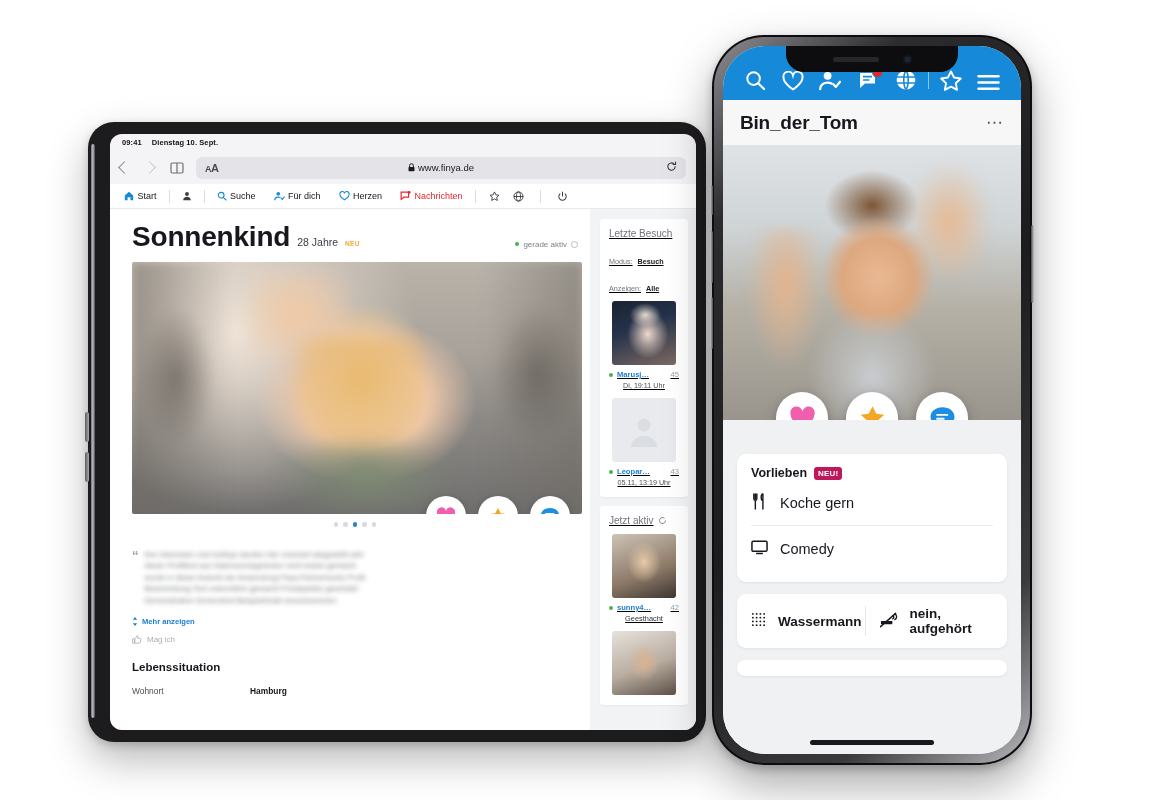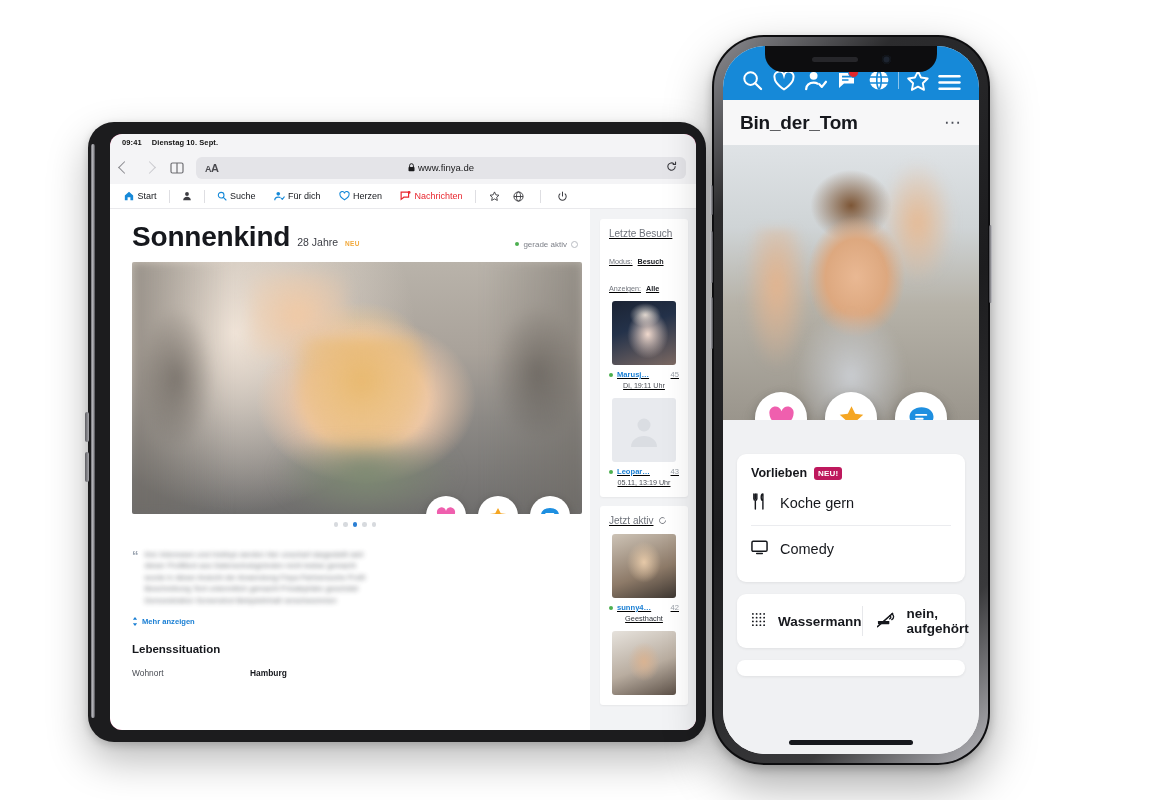--- a/index.html
+++ b/index.html
@@ -152,21 +152,21 @@
     background:radial-gradient(ellipse 40% 48% at 50% 50%, #e8c4a4 0%, rgba(232,196,164,0) 72%); }
   .ph4{ background:linear-gradient(160deg,#cdc3b6 0%,#8d7a68 60%,#3d3631 100%); }
   .ph4::after{ content:""; display:block; width:100%;height:100%;
     background:radial-gradient(ellipse 38% 46% at 50% 44%, #e6c9a8 0%, rgba(230,201,168,0) 70%); }
   .ph5{ background:linear-gradient(160deg,#e6e2dc 0%,#b9ada0 55%,#5c5047 100%); }
   .ph5::after{ content:""; display:block; width:100%;height:100%;
     background:radial-gradient(ellipse 36% 44% at 50% 48%, #d9b392 0%, rgba(217,179,146,0) 70%); }
 
   
   .phone{
-    position:absolute; left:712px; top:35px; width:278px; height:730px;
+    position:absolute; left:712px; top:35px; width:320px; height:730px;
     background:#0d0d0f; border-radius:52px; padding:11px;
     box-shadow:0 20px 46px rgba(0,0,0,.34), 0 4px 10px rgba(0,0,0,.22);
   }
   .phone::before{
     content:""; position:absolute; inset:2px; border-radius:50px;
     background:linear-gradient(135deg,#8e8e93 0%,#2c2c2e 18%,#1c1c1e 50%,#3a3a3c 82%,#b8b8bd 100%);
   }
   .phone-side{ position:absolute; right:-2px; width:3px; border-radius:2px;
     background:linear-gradient(90deg,#4a4a4f,#c6c6cb); }
   .ps1{ top:190px; height:78px; }
@@ -428,20 +428,27 @@
           </div>
 
           <div class="more">
             <svg width="6" height="9" viewBox="0 0 6 10">
                 <path d="M3 0l2.4 3H.6z" fill="#1a7fd4"></path>
                 <path d="M3 10L.6 7h4.8z" fill="#1a7fd4"></path>
               </svg>
             <span>Mehr anzeigen</span>
           </div>
 
+          <div class="maglink">
+            <svg width="10" height="9" viewBox="0 0 12 11">
+                <path d="M3.4 4.6L6 1c.9 0 1.3.6 1.1 1.5l-.4 1.6h3c.8 0 1.3.6 1.1 1.3l-.9 3.5c-.2.7-.7 1.1-1.4 1.1H3.4z" fill="none" stroke="#a9adb4" stroke-width="1"></path>
+                <rect x="0.5" y="4.6" width="2.4" height="5.4" rx="0.5" fill="none" stroke="#a9adb4" stroke-width="1"></rect>
+              </svg>
+            <span>Mag ich</span>
+          </div>
 
           <div class="sect-title">Lebenssituation</div>
 
           <div class="kv">
             <span class="k">Wohnort</span>
             <span class="v">Hamburg</span>
           </div>
         </div>
 
         <div class="side-col">

